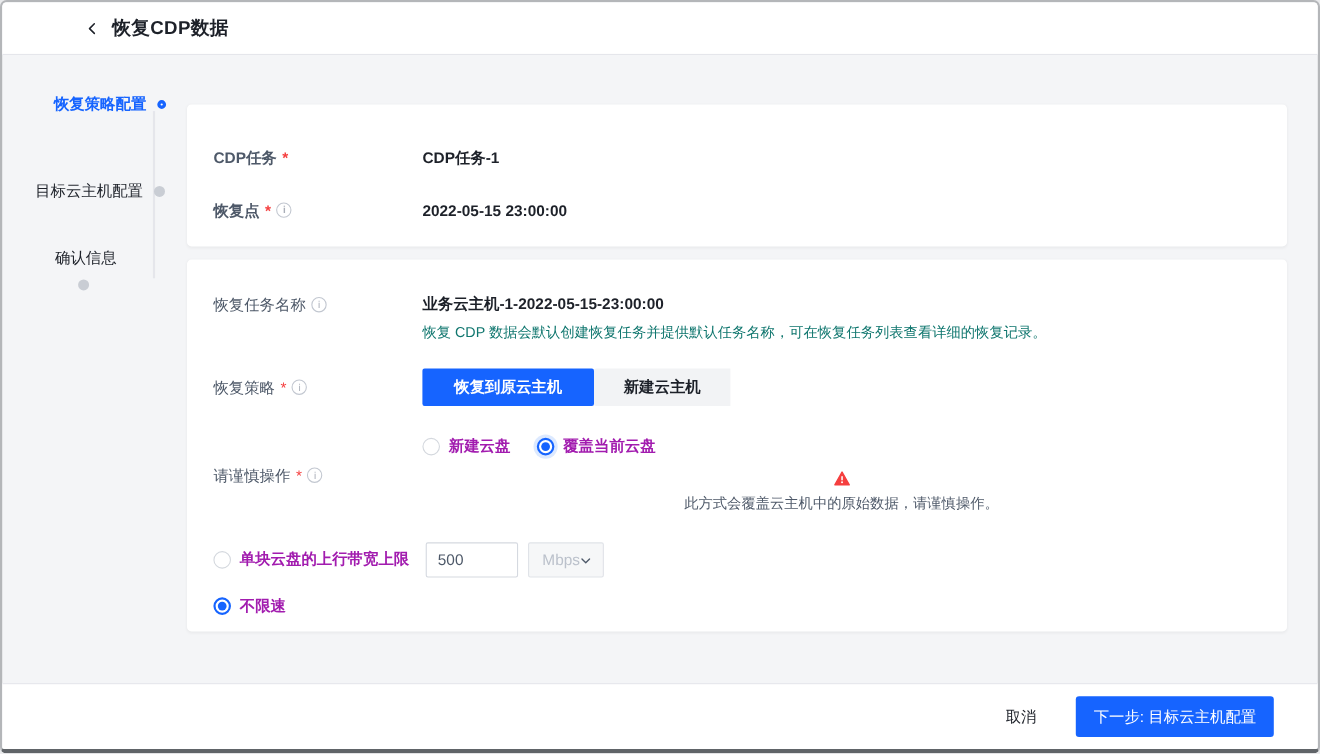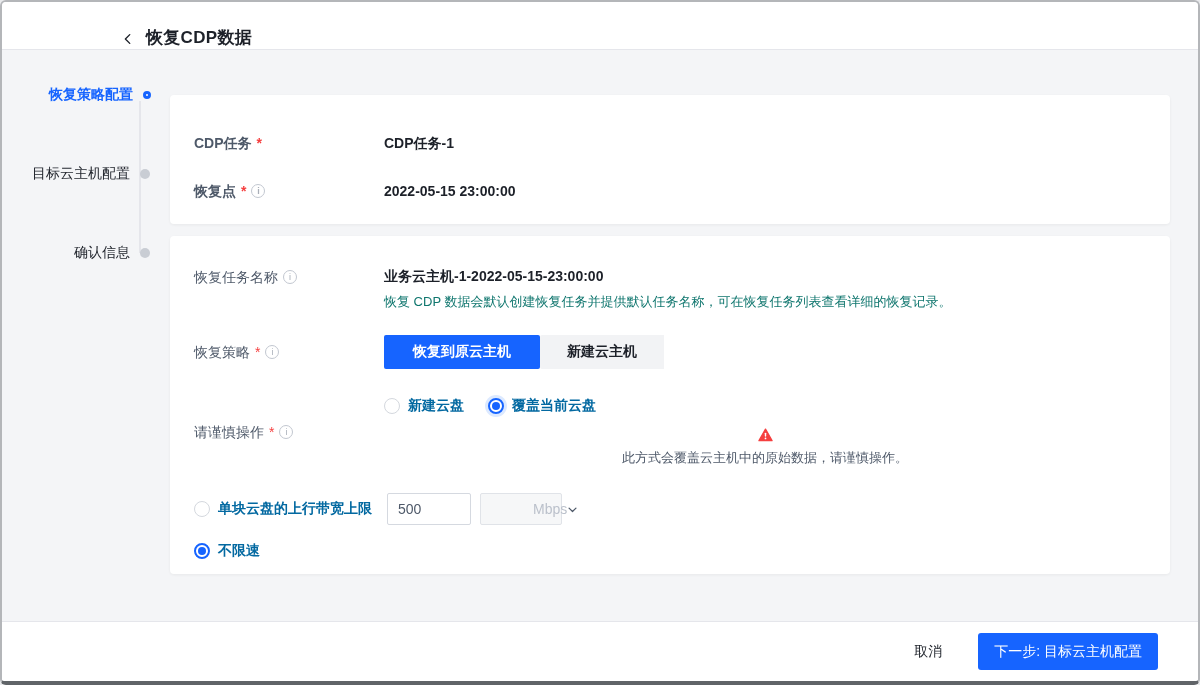--- a/index.html
+++ b/index.html
@@ -8,36 +8,36 @@
 
   .screen{
     position:relative; width:1200px; height:685px; overflow:hidden;
     background:#f4f5f7; border:2px solid #b4b6b9; border-bottom:4px solid #606468;
     border-radius:6px;
   }
 
   
   .header{
     position:absolute; top:0; left:0; right:0; height:48px; background:#ffffff;
-    border-bottom:1px solid #e5e6eb; display:flex; align-items:flex-end;
-    padding-left:116px; z-index:3;
+    border-bottom:1px solid #e5e6eb; display:flex; align-items:center;
+    padding-left:72px; z-index:3;
   }
   .back-btn{ display:flex; align-items:center; justify-content:center; width:20px; height:20px; cursor:pointer; }
   .page-title{ font-size:17px; font-weight:bold; color:#1d2129; margin-left:8px; letter-spacing:.3px; }
 
   
   .step-line{ position:absolute; left:137px; top:99px; width:2px; height:152px; background:#e5e6eb; z-index:1; }
   .step{ position:absolute; left:0; width:152px; height:22px; display:flex; align-items:center;
          justify-content:flex-end; gap:10px; z-index:2; }
   .step-label{ font-size:14px; color:#1d2129; white-space:nowrap; }
   .step.active .step-label{ color:#1664ff; font-weight:bold; }
   .step-dot{ flex:0 0 auto; border-radius:50%; }
   .step.active .step-dot{ width:8px; height:8px; background:#fff; border:3px solid #1664ff; margin-right:3px; }
   .step.pending .step-dot{ width:10px; height:10px; background:#c9cdd4; margin-right:4px; }
-  .step1{ top:82px; } .step2{ top:161px; } .step3{ top:240px; }
+  .step1{ top:82px; } .step2{ top:161px; } .step3{ top:240px;flex-direction:column; }
 
   
   .main{ position:absolute; left:168px; top:93px; width:1000px; }
   .panel{ background:#fff; border-radius:4px; box-shadow:0 1px 3px rgba(31,35,41,.06); }
   .panel-basic{ height:129px; padding:38px 24px 0;font-weight:bold; }
   .panel-config{ height:338px; margin-top:12px; padding:30px 24px 0; }
 
   .form-row{ display:grid; grid-template-columns:190px 1fr; }
   .form-label{ display:flex; align-items:center; gap:5px; font-size:14px; color:#4e5969; line-height:20px; }
   .req{ color:#f53f3f; font-size:14px; }
@@ -63,39 +63,39 @@
 
   
   .row-mode{ margin-top:28px; }
   .radio-line{ display:flex; align-items:center; gap:24px; }
   .radio-opt{ display:flex; align-items:center; gap:8px; cursor:pointer; }
   .radio{ width:16px; height:16px; border-radius:50%; background:#fff; border:1px solid #d4d8de; position:relative; flex:0 0 auto; }
   .radio.checked{ border:2px solid #1664ff; }
   .radio.checked::after{ content:""; position:absolute; left:50%; top:50%; width:8px; height:8px;
     margin:-4px 0 0 -4px; border-radius:50%; background:#1664ff; }
   .radio.halo{ box-shadow:0 0 0 3px #dcе9ff; box-shadow:0 0 0 3px #dce9ff; }
-  .radio-text{ font-size:14px; font-weight:600; color:#0369a1; white-space:nowrap; }
+  .radio-text{ font-size:14px; font-weight:600; color:#a21caf; white-space:nowrap; }
 
   .warning-line{ display:flex; align-items:center; gap:7px; margin-top:13px;flex-direction:column; }
   .warning-text{ font-size:13px; color:#4e5969; }
 
   
   .row-rate{ margin-top:26px; }
   .rate-line1{ display:flex; align-items:center; }
   .bw-input{
     width:84px; height:32px; margin-left:15px; border:1px solid #d5d9e0; border-radius:2px;
     padding:0 10px; font-size:14px; color:#4e5969; outline:none; background:#fff;
     font-family:"Liberation Sans","DejaVu Sans",sans-serif;
   }
   .unit-select{
     width:82px; height:32px; margin-left:9px; background:#f6f7f8; border:1px solid #e0e3e8;
     border-radius:2px; display:flex; align-items:center; justify-content:space-between;
     padding:0 10px 0 12px; cursor:pointer;
   }
-  .unit-text{ font-size:14px; color:#bbc1cb;margin-left:40px; }
+  .unit-text{ font-size:14px; color:#bbc1cb; }
   .rate-line2{ display:flex; align-items:center; margin-top:17px; }
 
   
   .footer{
     position:absolute; left:0; right:0; bottom:0; height:60px; background:#fff;
     border-top:1px solid #e5e6eb; display:flex; align-items:center; justify-content:flex-end;
     gap:26px; padding-right:40px; z-index:3;
   }
   .cancel-btn{ font-size:14px; color:#1d2129; background:none; border:none; cursor:pointer; padding:6px 10px;
     font-family:"Liberation Sans","DejaVu Sans",sans-serif; }

